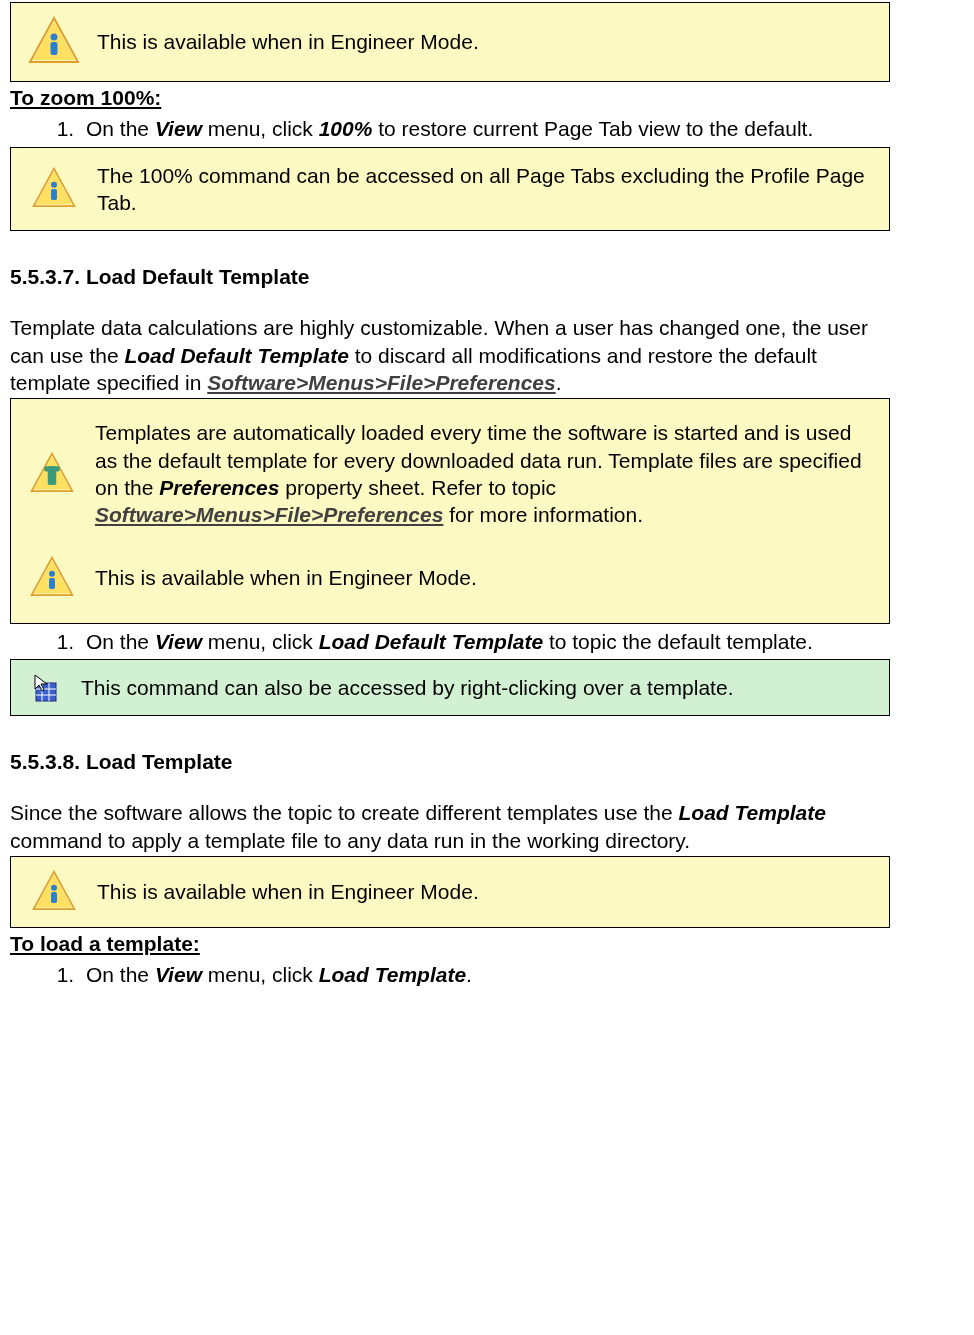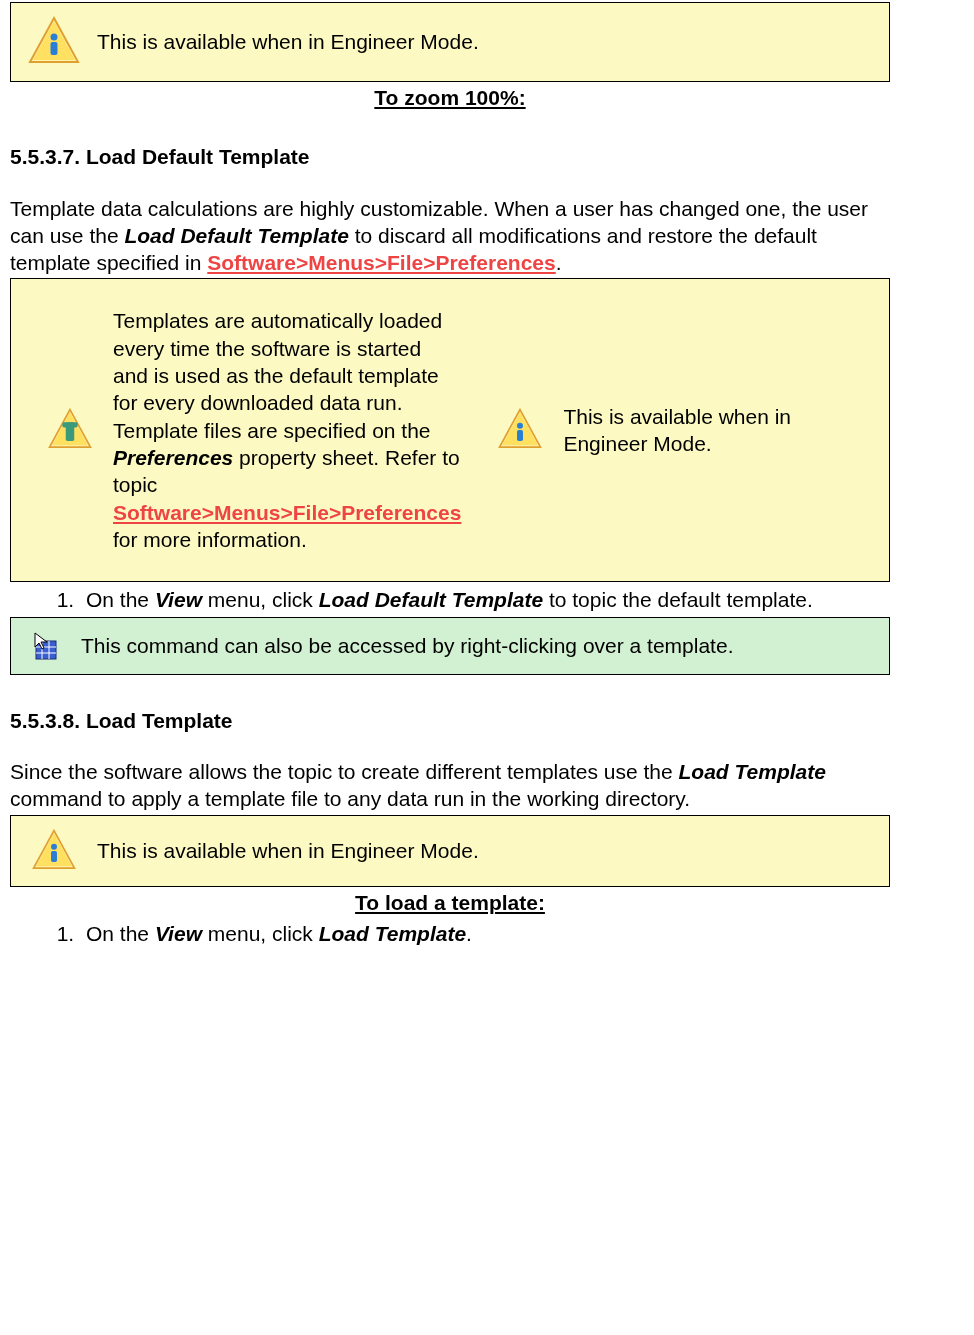--- a/index.html
+++ b/index.html
@@ -41,43 +41,43 @@
     justify-content: center;
   }
   .note-box .text-col, .tip-box .text-col {
     flex: 1;
     padding: 2px 6px 2px 10px;
   }
   .heading-ul {
     font-weight: bold;
     text-decoration: underline;
     margin: 0 0 4px 0;
-    text-align: center;
   }
   ol.steps {
     margin: 4px 0 4px 0;
     padding-left: 70px;
   }
   ol.steps li {
     padding-left: 6px;
     margin-bottom: 2px;
   }
   .section-heading {
     font-weight: bold;
     margin-top: 32px;
     margin-bottom: 24px;
   }
   .para {
     margin: 0 0 2px 0;
   }
   .bold { font-weight: bold; }
   .italic { font-style: italic; }
   .lnk {
-    color: #ef4444;
+    color: #404040;
     text-decoration: underline;
+    font-style: italic;
     font-weight: bold;
   }
   svg { display: block; }
 </style>
 </head>
 <body>
 
 <div class="page">
 
   <div class="note-box">
@@ -86,29 +86,45 @@
         <polygon points="27,3 51,47 3,47" fill="#fff3b0" stroke="#e0a030" stroke-width="2"></polygon>
         <polygon points="27,6 48,45 6,45" fill="#ffe060"></polygon>
         <circle cx="27" cy="22" r="3.5" fill="#2a7fd4"></circle>
         <rect x="23.5" y="27" width="7" height="13" rx="2" fill="#2a7fd4"></rect>
       </svg>
     </div>
     <div class="text-col">This is available when in Engineer Mode.</div>
   </div>
 
   <div class="heading-ul">To zoom 100%:</div>
+  <ol class="steps">
+    <li>
+      <span>On the </span><span class="bold italic">View</span><span> menu, click </span><span class="bold italic">100%</span><span> to restore current Page Tab view to the default.</span>
+    </li>
+  </ol>
 
+  <div class="note-box">
+    <div class="icon-col">
+      <svg width="46" height="46" viewBox="0 0 54 54">
+        <polygon points="27,3 51,47 3,47" fill="#fff3b0" stroke="#e0a030" stroke-width="2"></polygon>
+        <polygon points="27,6 48,45 6,45" fill="#ffe060"></polygon>
+        <circle cx="27" cy="22" r="3.5" fill="#2a7fd4"></circle>
+        <rect x="23.5" y="27" width="7" height="13" rx="2" fill="#2a7fd4"></rect>
+      </svg>
+    </div>
+    <div class="text-col">The 100% command can be accessed on all Page Tabs excluding the Profile Page Tab.</div>
+  </div>
 
   <div class="section-heading">5.5.3.7. Load Default Template</div>
 
   <p class="para">
     <span>Template data calculations are highly customizable. When a user has changed one, the user can use the </span><span class="bold italic">Load Default Template</span><span> to discard all modifications and restore the default template specified in </span><a class="lnk" href="#">Software&gt;Menus&gt;File&gt;Preferences</a><span>.</span>
   </p>
 
-  <div class="note-box" style="flex-direction:row; padding:16px;">
+  <div class="note-box" style="flex-direction:column; padding:8px;">
     <div style="display:flex; align-items:center; width:100%; padding:10px 10px;">
       <div class="icon-col">
         <svg width="46" height="46" viewBox="0 0 54 54">
           <polygon points="27,3 51,47 3,47" fill="#fff3b0" stroke="#e0a030" stroke-width="2"></polygon>
           <polygon points="27,6 48,45 6,45" fill="#ffe060"></polygon>
           <rect x="22" y="18" width="10" height="22" rx="2" fill="#3a9a7a"></rect>
           <rect x="18" y="18" width="18" height="6" rx="2" fill="#3a9a7a"></rect>
         </svg>
       </div>
       <div class="text-col">

